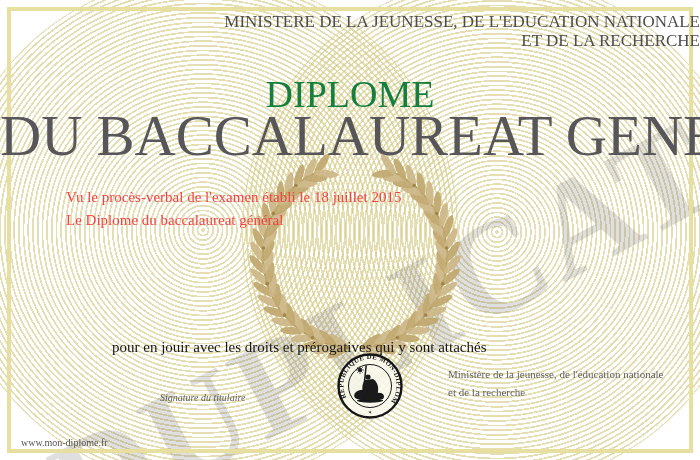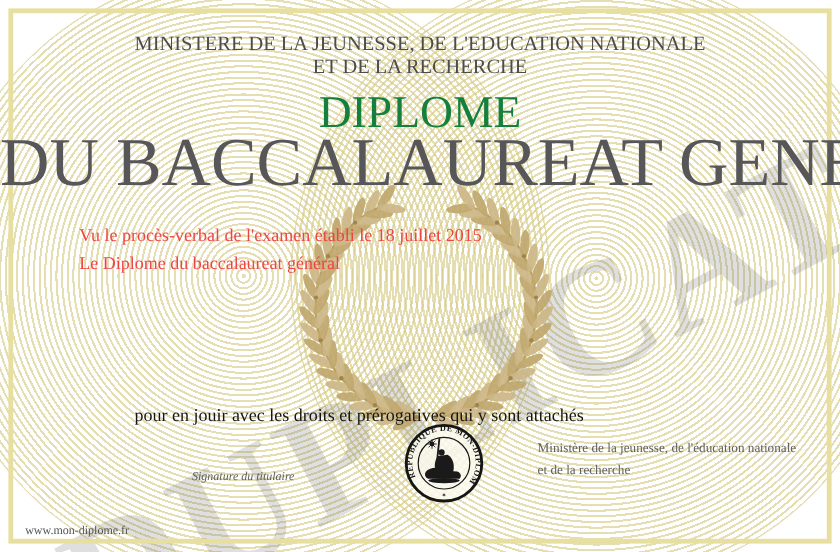--- a/index.html
+++ b/index.html
@@ -24,22 +24,22 @@
     color:rgba(110,110,110,0.22);font-weight:bold;z-index:2;
   }
   .wreath{position:absolute;left:220px;top:148px;z-index:3;}
   
   .frame{
     position:absolute;left:7px;top:7px;right:7px;bottom:7px;
     border:4px solid #e7dfa0;z-index:4;pointer-events:none;
   }
   .txt{position:absolute;z-index:5;}
   .header{
-    left:0;right:0;top:12px;text-align:center;color:#4c4c4e;
-    font-size:17px;line-height:19px;margin-top:15px;
+    left:0;right:0;top:12px;text-align:right;color:#4c4c4e;
+    font-size:17px;line-height:19px;
   }
   .title1{left:0;right:0;top:74px;text-align:center;color:#15803d;
     font-size:38px;line-height:40px;}
   .title2{left:0;right:0;top:114px;text-align:center;color:#57575a;
     font-size:57px;line-height:44px;white-space:nowrap;}
   .body-block{left:66px;top:186px;color:#ef4444;font-size:15px;line-height:23px;}
   .privilege{left:112px;top:304px;color:#151515;font-size:15px;line-height:23px;margin-top:32px;}
   .sig-label{left:160px;top:392px;color:#5c5c5c;font-size:10px;font-style:italic;}
   .ministry{left:408px;top:365px;color:#5f5f5f;font-size:11px;line-height:18px;margin-left:40px;}
   .site{left:21px;top:437px;color:#555;font-size:10px;}

